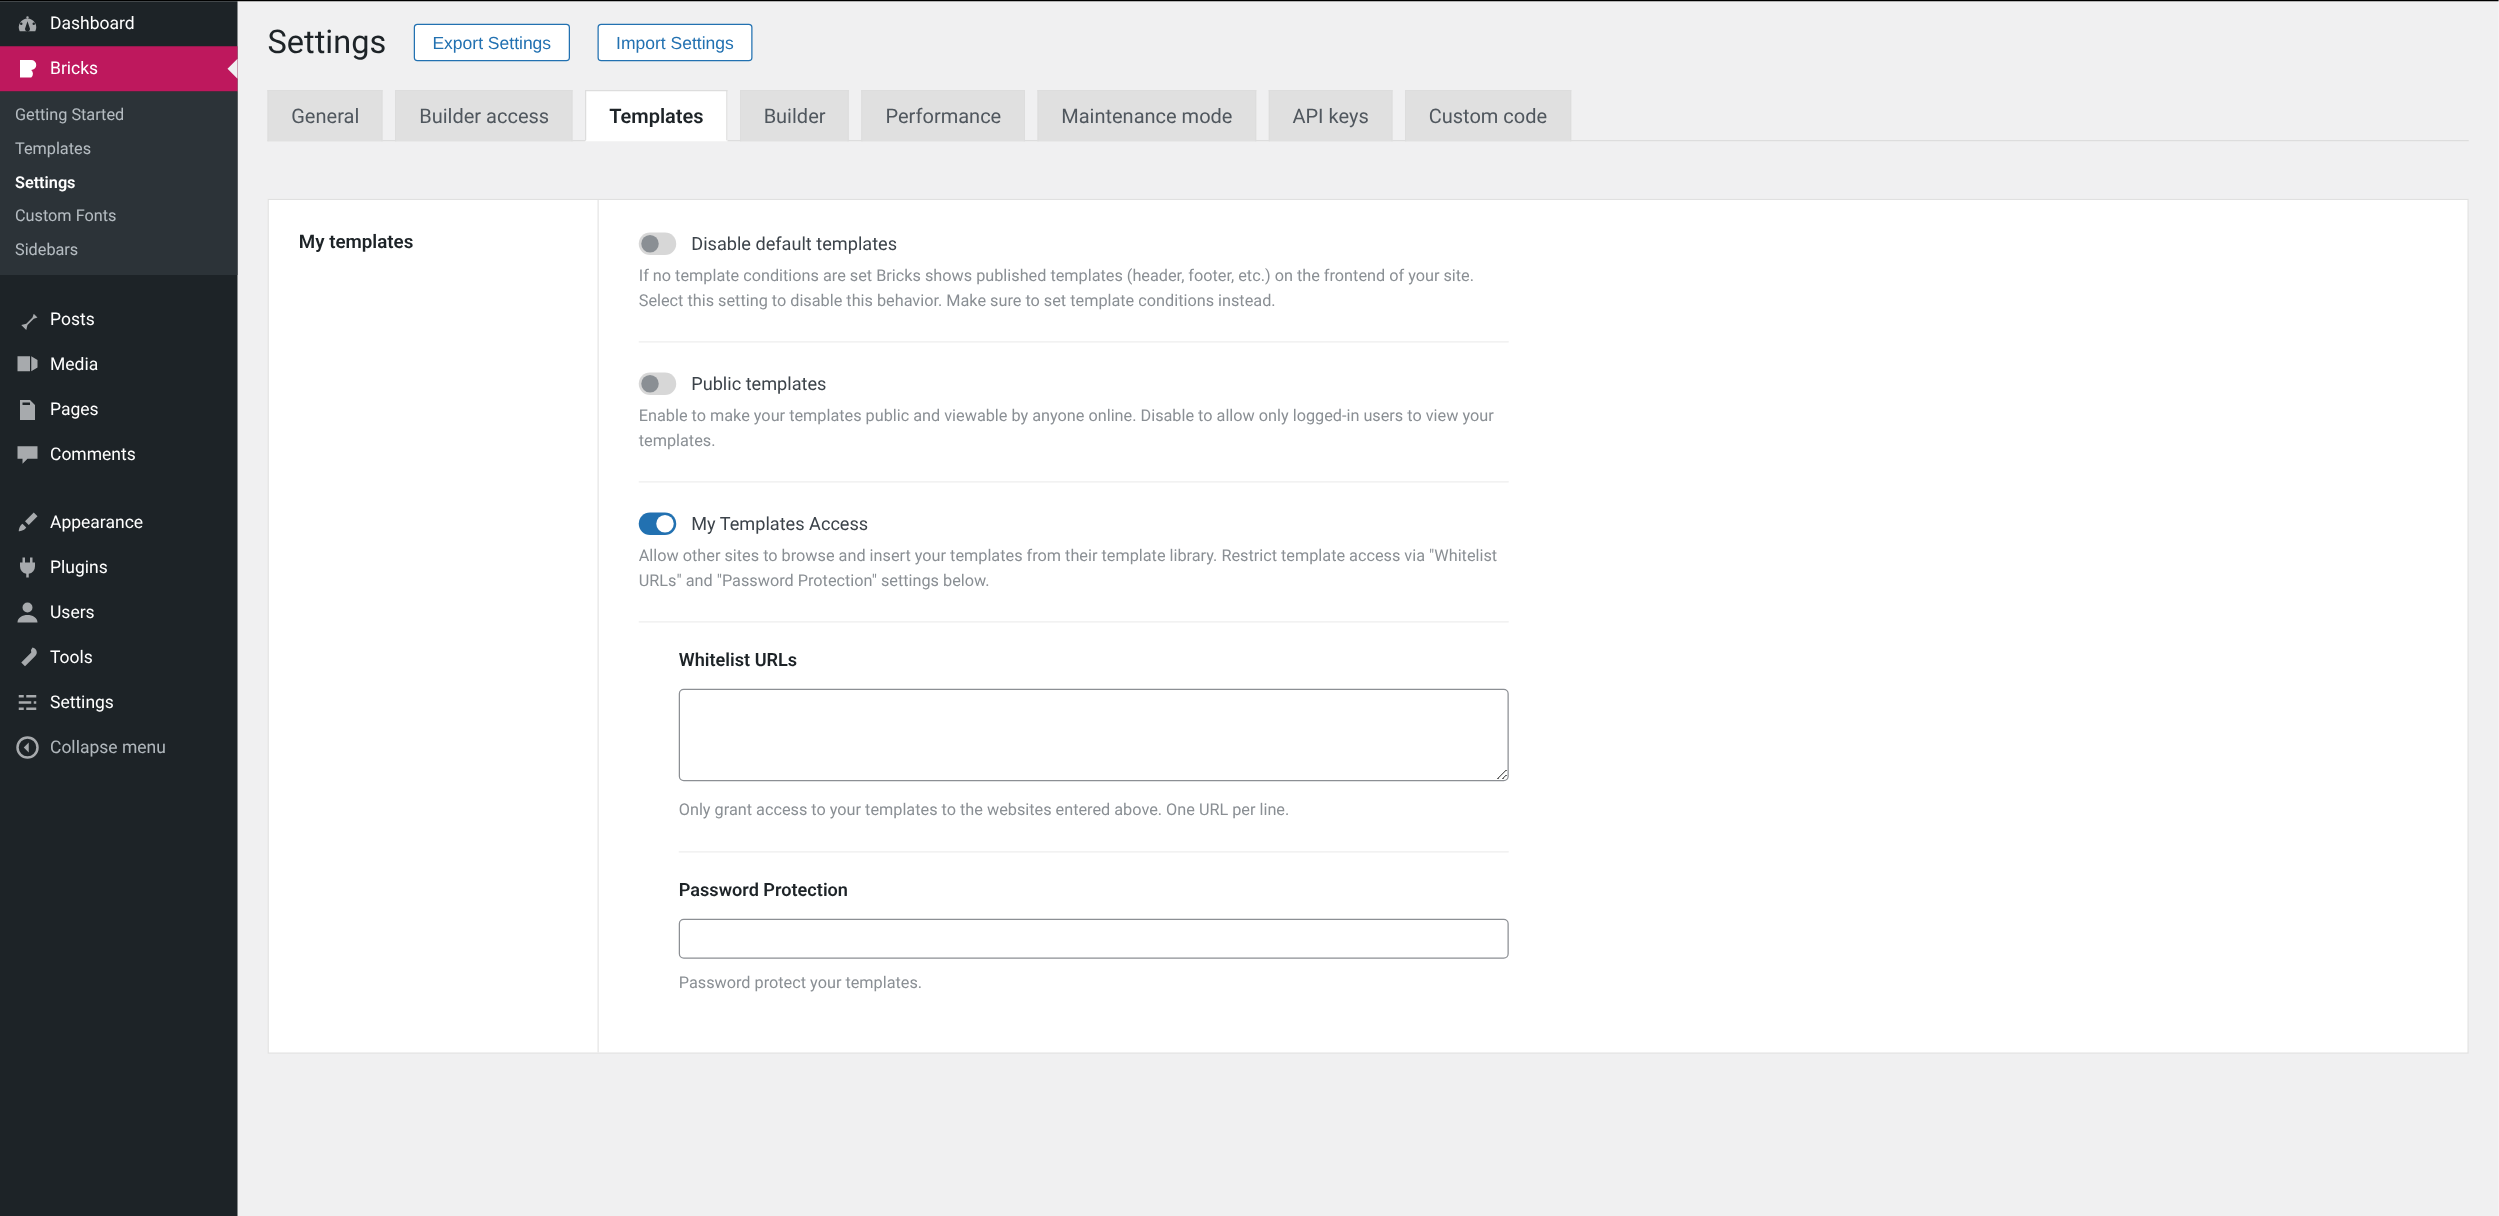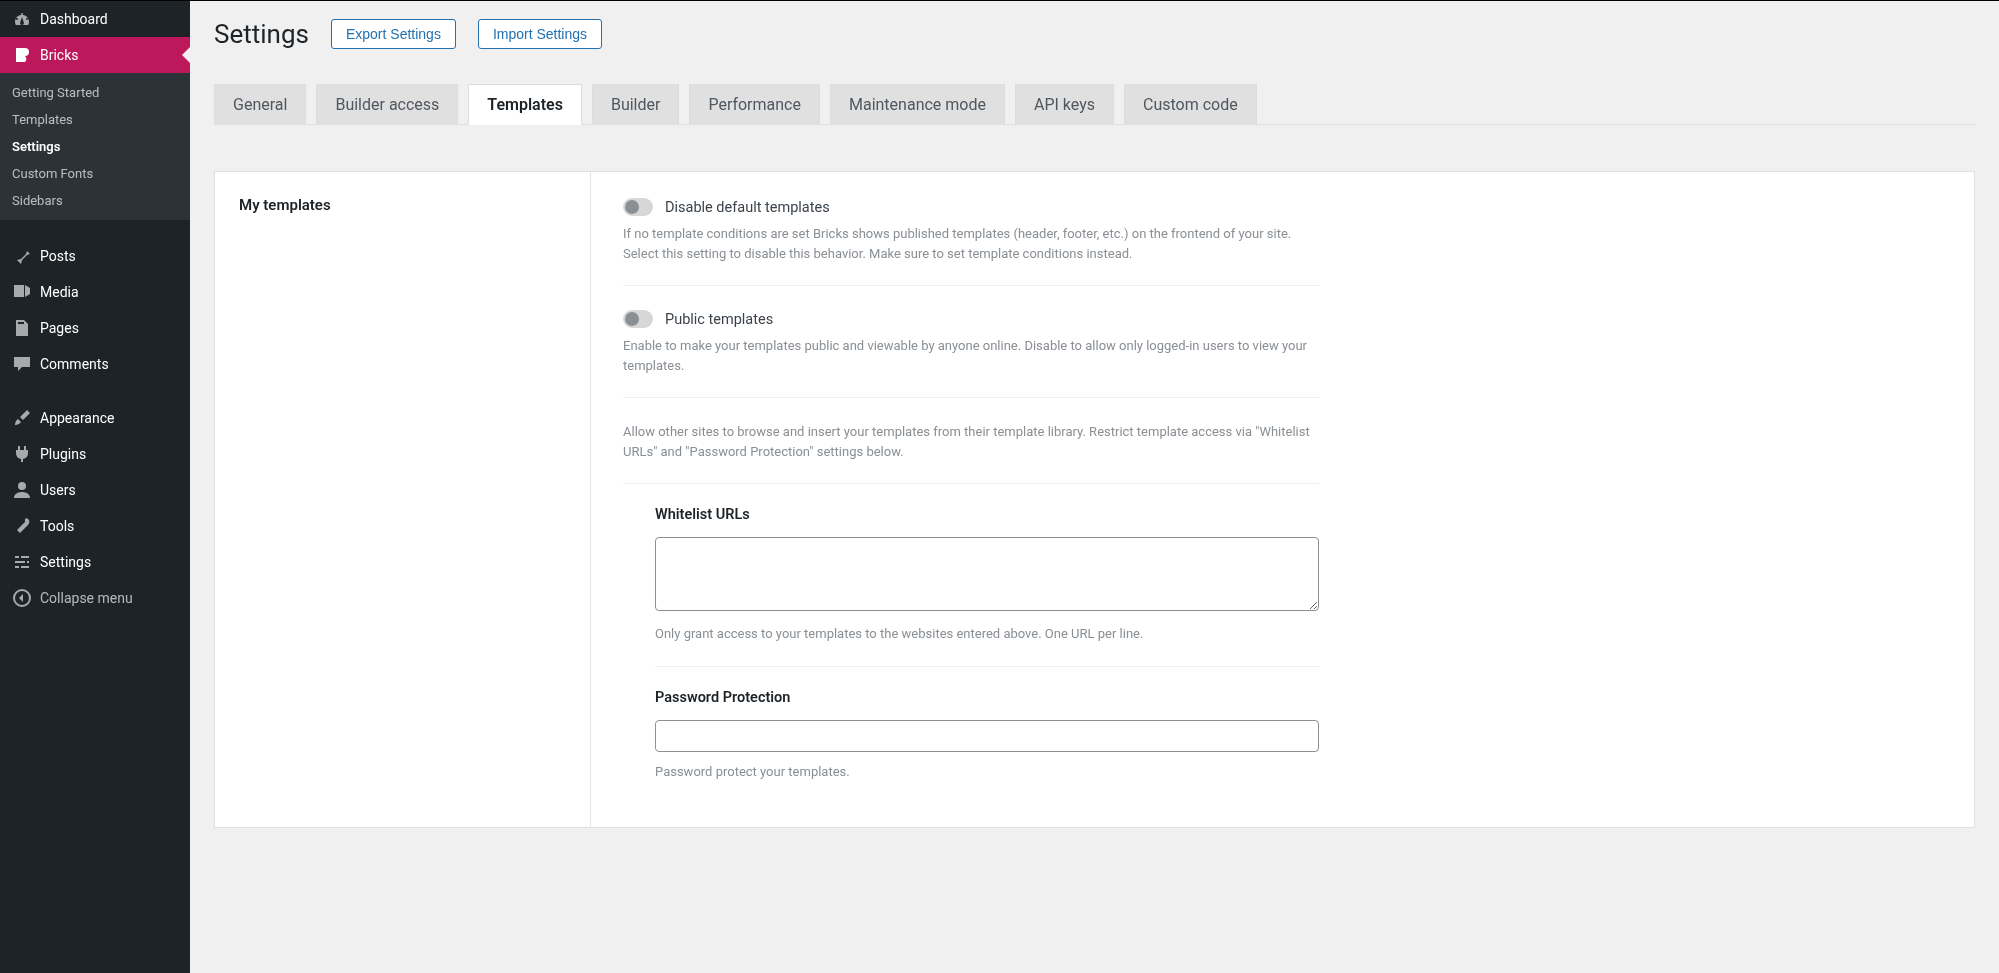--- a/index.html
+++ b/index.html
@@ -75,38 +75,37 @@
   .tab {
     background: #e0e0e0;
     border: 1px solid #ddd;
     border-bottom: none;
     padding: 10px 18px;
     font-size: 16px;
     color: #50575e;
     cursor: pointer;
     position: relative;
     top: 1px;
-    margin-top: 12px;
   }
   .tab.active {
     background: #fff;
     color: #1d2327;
     font-weight: 600;
     border-bottom: 1px solid #fff;
   }
 
   
   .panel {
     background: #fff;
     border: 1px solid #e0e0e0;
     margin-top: 46px;
     display: flex;
   }
   .panel-left {
-    width: 376px;
+    width: 264px;
     border-right: 1px solid #e5e5e5;
     padding: 24px;
   }
   .section-title { font-size: 15px; font-weight: 600; color: #1d2327; }
   .panel-right { flex: 1; padding: 24px 32px; max-width: 760px; }
 
   .setting-block { padding: 2px 0 22px; border-bottom: 1px solid #eee; margin-bottom: 22px; }
   .setting-head { display: flex; align-items: center; gap: 12px; margin-bottom: 8px; }
   .setting-label { font-size: 14.5px; color: #3c434a; }
   .setting-desc { font-size: 13px; color: #8a8f94; line-height: 1.5; }
@@ -311,20 +310,26 @@
           <div class="setting-head">
             <div class="toggle">
                 <div class="knob"></div>
               </div>
             <span class="setting-label">Public templates</span>
           </div>
           <p class="setting-desc">Enable to make your templates public and viewable by anyone online. Disable to allow only logged-in users to view your templates.</p>
         </div>
 
         <div class="setting-block">
+          <div class="setting-head">
+            <div class="toggle on">
+                <div class="knob"></div>
+              </div>
+            <span class="setting-label">My Templates Access</span>
+          </div>
           <p class="setting-desc">Allow other sites to browse and insert your templates from their template library. Restrict template access via "Whitelist URLs" and "Password Protection" settings below.</p>
         </div>
 
         <div class="field-block">
           <div class="field-title">Whitelist URLs</div>
           <textarea class="field" style=""></textarea>
           <p class="setting-desc">Only grant access to your templates to the websites entered above. One URL per line.</p>
         </div>
 
         <div class="field-block">

